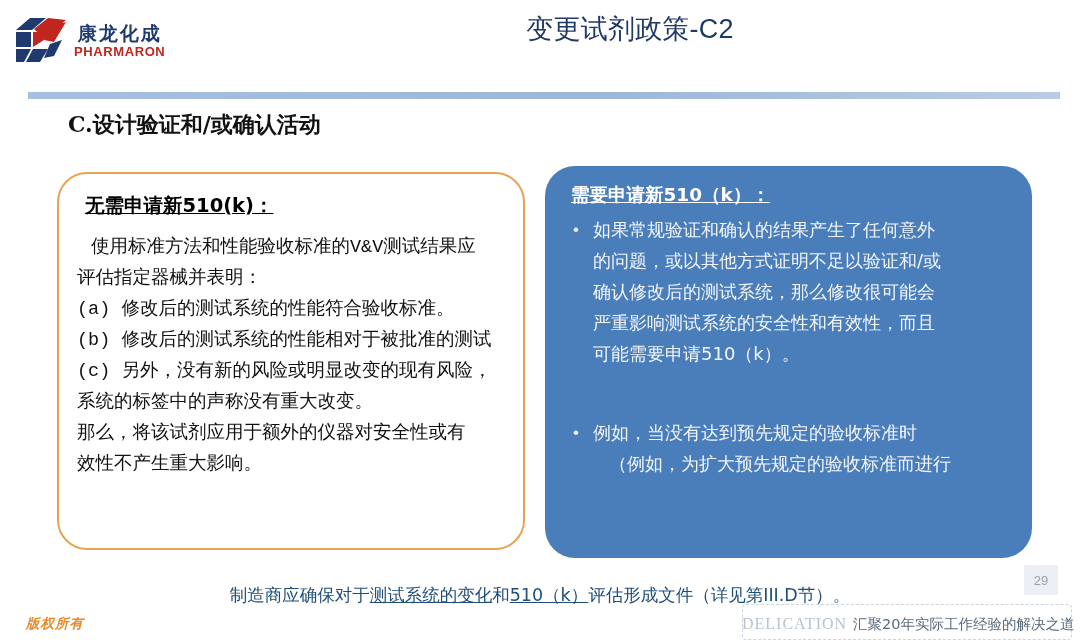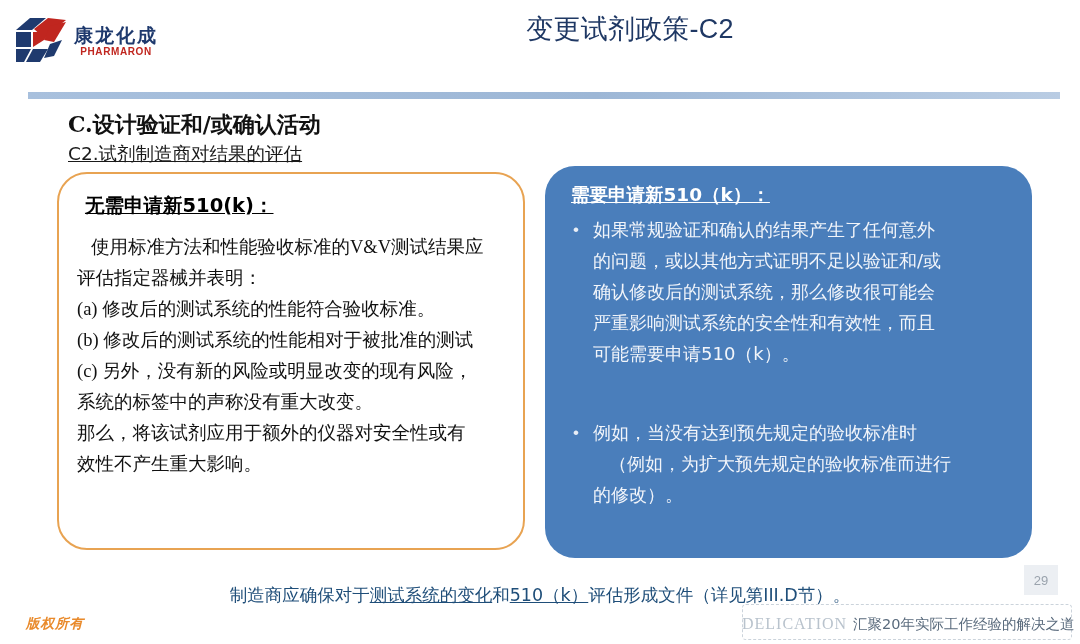--- a/index.html
+++ b/index.html
@@ -54,21 +54,21 @@
   .logo-cn {
     font-family: "DejaVu Sans", sans-serif;
     font-size: 19px;
     font-weight: bold;
     color: #1f3a6e;
     letter-spacing: 2px;
     white-space: nowrap;
   }
   .logo-en {
     font-family: "Liberation Sans", sans-serif;
-    font-size: 10px;
+    font-size: 13px;
     font-weight: bold;
     color: #c0261f;
     letter-spacing: 0.6px;
     margin-top: 2px;
     white-space: nowrap;
   }
   .slide-title {
     position: absolute;
     left: 190px;
     top: 13px;
@@ -131,21 +131,21 @@
     font-family: "DejaVu Sans", sans-serif;
     font-size: 19.5px;
     font-weight: bold;
     color: #000000;
     text-decoration: underline;
     margin: 0 0 14px 8px;
     white-space: nowrap;
   }
   .card-left p {
     margin: 0 0 1px 0;
-    font-family: Liberation Serif, serif;
+    font-family: Liberation Mono, monospace;
     font-size: 18.5px;
     color: #111111;
     line-height: 1.62;
   }
   .card-left p.indent {
     text-indent: 14px;
   }
 
   
   .card-right {
@@ -301,21 +301,20 @@
     </div>
 
     <div class="slide-title">
       <span class="line2">变更试剂政策-C2</span>
     </div>
   </div>
 
   <div class="header-rule"></div>
 
   <div class="sec-head">C.设计验证和/或确认活动</div>
-  <div class="sec-sub">C2.试剂制造商对结果的评估</div>
 
   <div class="card-left">
     <div class="card-left-title">无需申请新510(k)：</div>
     <p class="indent">使用标准方法和性能验收标准的V&amp;V测试结果应</p>
     <p>评估指定器械并表明：</p>
     <p>(a) 修改后的测试系统的性能符合验收标准。</p>
     <p>(b) 修改后的测试系统的性能相对于被批准的测试</p>
     <p>(c) 另外，没有新的风险或明显改变的现有风险，</p>
     <p>系统的标签中的声称没有重大改变。</p>
     <p>那么，将该试剂应用于额外的仪器对安全性或有</p>
@@ -336,21 +335,20 @@
       </span>
     </div>
 
     <div class="gap"></div>
 
     <div class="bullet">
       <span class="dot">•</span>
       <span class="btext">
         <p>例如，当没有达到预先规定的验收标准时</p>
         <p class="hang">（例如，为扩大预先规定的验收标准而进行</p>
-        <p>的修改）。</p>
       </span>
     </div>
   </div>
 
   <div class="page-num">29</div>
 
   <div class="footer-note">
     <span>制造商应确保对于</span><u>测试系统的变化</u><span>和</span><u>510（k）</u><span>评估形成文件（详见第III.D节）。</span>
   </div>
 

